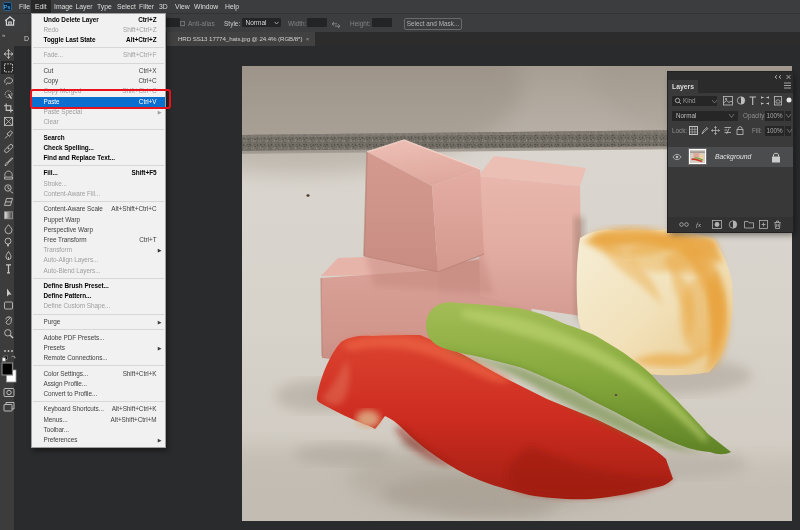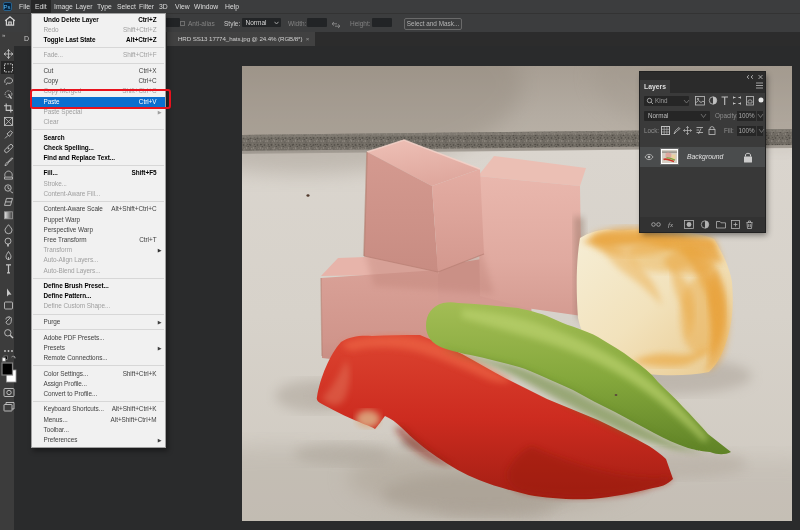--- a/index.html
+++ b/index.html
@@ -21,21 +21,21 @@
   #tabD{position:absolute;left:0;top:0;width:17px;height:14px;background:#3c3c3c;
     color:#c8c8c8;font-size:7px;line-height:14px;text-align:right;padding-right:2px;box-sizing:border-box;}
   #tabMain{position:absolute;left:153px;top:0;width:148px;height:14px;background:#414141;
     color:#cfcfcf;font-size:6.2px;line-height:14px;white-space:nowrap;letter-spacing:-0.1px;padding-left:11px;box-sizing:border-box;}
   
   #toolbar{left:0;top:32px;width:14px;height:498px;background:#3c3c3c;}
   
   #pasteboard{left:14px;top:46px;width:786px;height:484px;background:#2a2b2c;}
   #canvas{left:242px;top:66px;width:550px;height:455px;}
   
-  #panel{left:640px;top:72px;width:125px;height:160px;background:#3a3a3a;
+  #panel{left:668px;top:72px;width:125px;height:160px;background:#3a3a3a;
     box-shadow:0 0 0 1px #222,2px 3px 6px rgba(0,0,0,.45);font-size:6.5px;color:#b8b8b8;}
   
   #menu{left:30.5px;top:13px;width:135px;height:435px;background:#f1f1f1;
     border:1px solid #a0a0a0;box-sizing:border-box;box-shadow:2px 3px 5px rgba(0,0,0,.4);
     padding-top:0.5px;}
   .mi{position:relative;height:10.2px;font-size:6.4px;letter-spacing:-0.05px;color:#1e1e1e;
     line-height:10.2px;padding-left:12px;padding-right:8px;white-space:nowrap;}
   .mi .sc{position:absolute;right:8px;top:0;}
   .mi .ar{position:absolute;right:3px;top:0;font-size:5px;}
   .mi.b{font-weight:bold;color:#000;}

